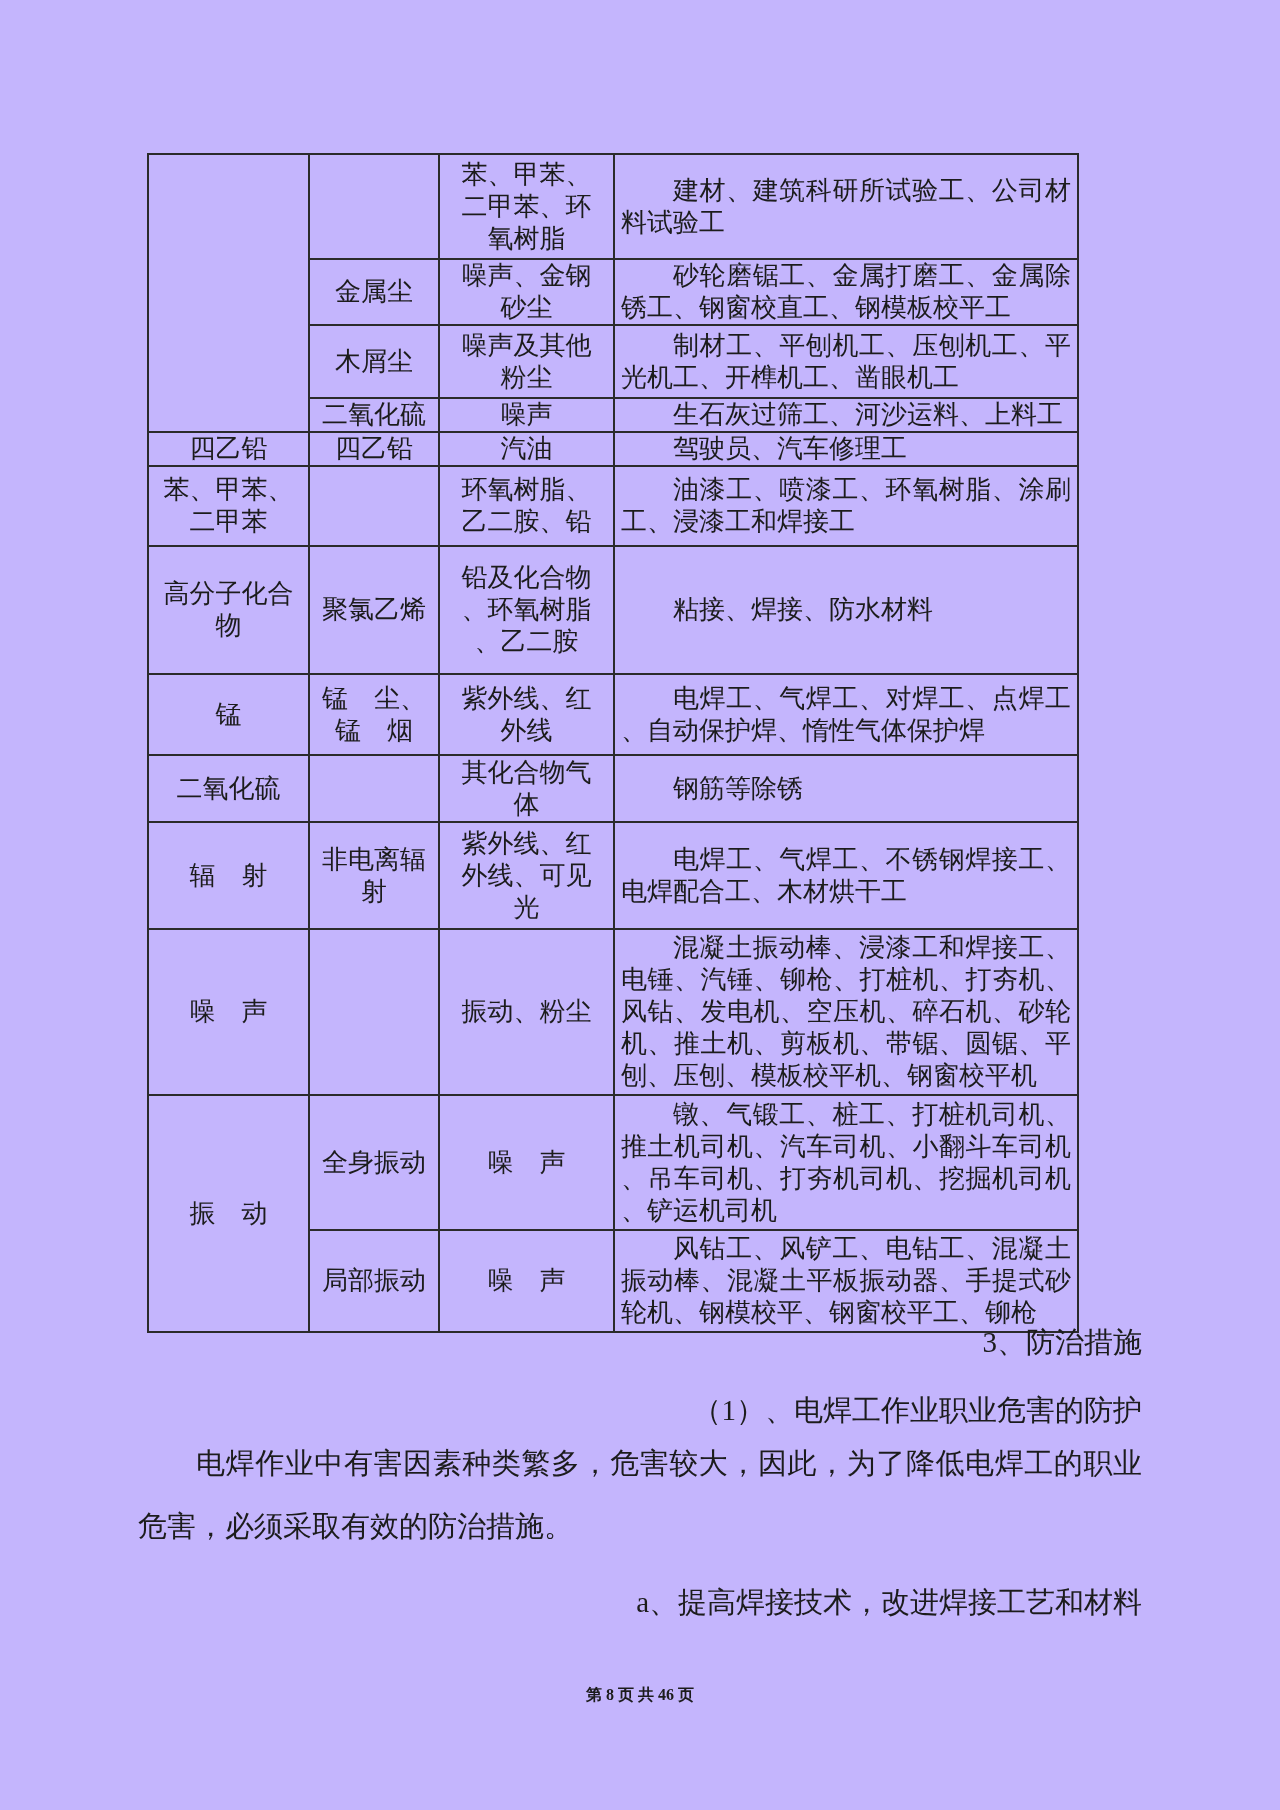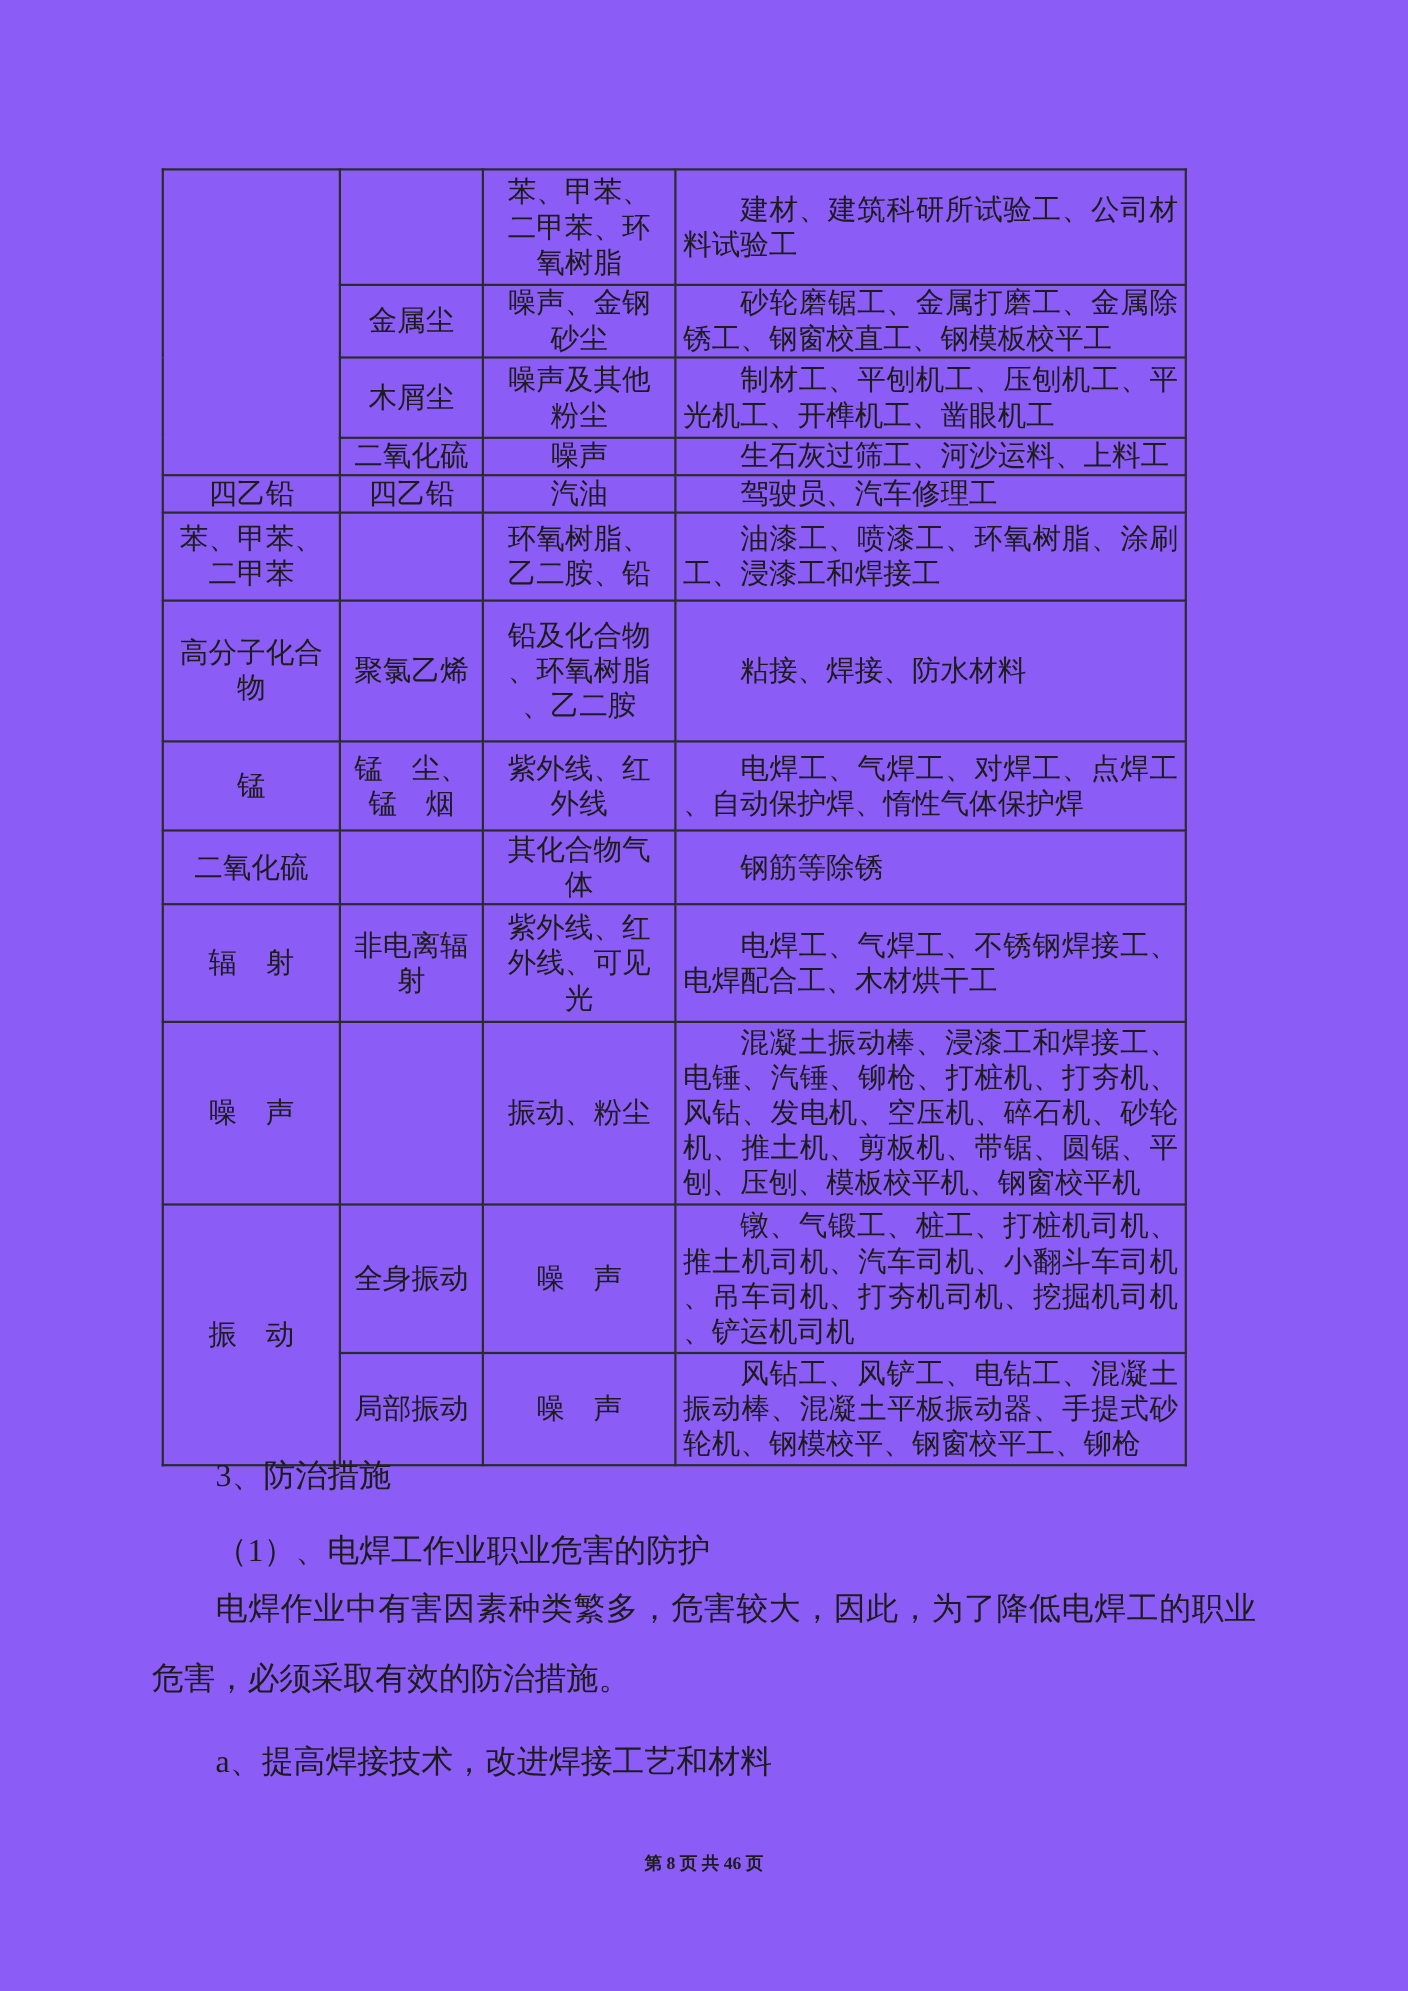--- a/index.html
+++ b/index.html
@@ -3,21 +3,21 @@
 <meta charset="utf-8">
 <style>
   * { margin: 0; padding: 0; box-sizing: border-box; }
   html, body { background: #ffffff; }
   body {
     width: 1280px; height: 1810px;
     position: relative;
     font-family: "Liberation Serif", "DejaVu Serif", serif;
     color: #1c1c1c;
   }
-  .page { position: absolute; left: 0; top: 0; width: 1280px; height: 1810px; background: #8b5cf6; overflow: hidden; }
+  .page { position: absolute; left: 0; top: 0; width: 1280px; height: 1810px; background: #c4b5fd; overflow: hidden; }
 
   
   .tbl-wrap { position: absolute; left: 147px; top: 153px; width: 932px; }
   table.hazard {
     border-collapse: collapse;
     table-layout: fixed;
     width: 930px;
     font-size: 26px;
     line-height: 32px;
   }
@@ -33,21 +33,21 @@
   td.c4 {
     text-align: justify;
     text-indent: 2em;
     padding: 0 6px;
     word-break: break-all;
     line-break: anywhere;
   }
 
   
   .bodytext { position: absolute; left: 138px; width: 1004px; font-size: 29px; color: #1c1c1c; }
-  .indent2 { text-indent: 2em; }
+  .indent2 { text-indent: 2em; text-align: right; }
   .heading-3      { top: 1322px; line-height: 40px; }
   .heading-sub    { top: 1390px; line-height: 40px; }
   .para           { top: 1432px; line-height: 63px; text-align: justify; }
   .item-a         { top: 1582px; line-height: 40px; }
   .footer {
     position: absolute; left: 138px; top: 1680px; width: 1004px;
     text-align: center; font-size: 16px; font-weight: bold; line-height: 30px;
   }
 </style>
 </head>

